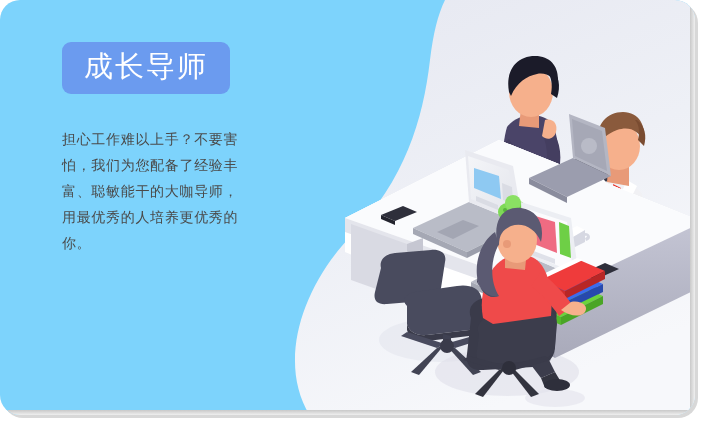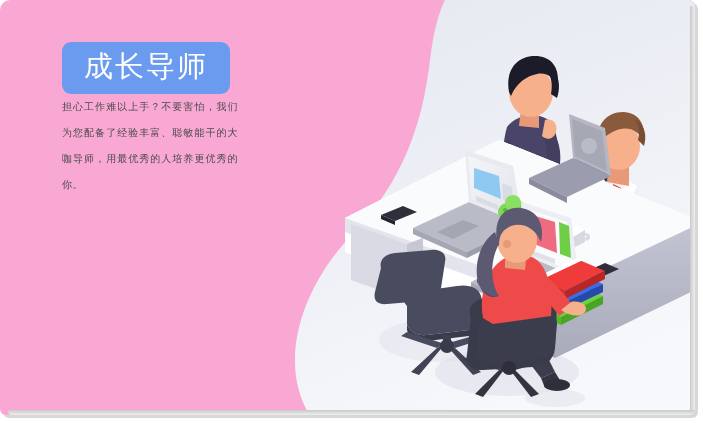--- a/index.html
+++ b/index.html
@@ -12,22 +12,22 @@
     width:703px;height:423px;
     background:#ffffff;
     border-radius:10px;
     box-sizing:border-box;
     overflow:hidden;
   }
   .card-inner{
     position:absolute;
     left:0;top:0;
     width:695px;height:415px;
-    background:#f9a8d4;
-    border-radius:6px;
+    background:#7dd3fc;
+    border-radius:20px;
     overflow:hidden;
     box-shadow:3px 3px 0 0 #d8d8d8;
   }
   .edge-right{
     position:absolute;right:0;top:6px;width:5px;height:411px;
     background:linear-gradient(to right,#c9c9c9,#efefef);
     border-radius:0 4px 4px 0;
   }
   .edge-bottom{
     position:absolute;left:8px;bottom:0;width:690px;height:5px;
@@ -43,22 +43,23 @@
     color:#ffffff;
     border-radius:9px;
     padding:10px 22px 13px 22px;
     font-size:29px;
     line-height:1;
     letter-spacing:2px;
     font-weight:400;
     white-space:nowrap;
   }
   .body-text{
+    margin-top:32px;
     color:#4a4a4a;
-    font-size:10px;
+    font-size:14px;
     line-height:26px;
     letter-spacing:0.5px;
     width:176px;
     text-align:justify;
   }
 
   
   .art{position:absolute;left:255px;top:0;width:448px;height:423px;}
   .art svg{display:block;width:100%;height:100%;}
 </style>

